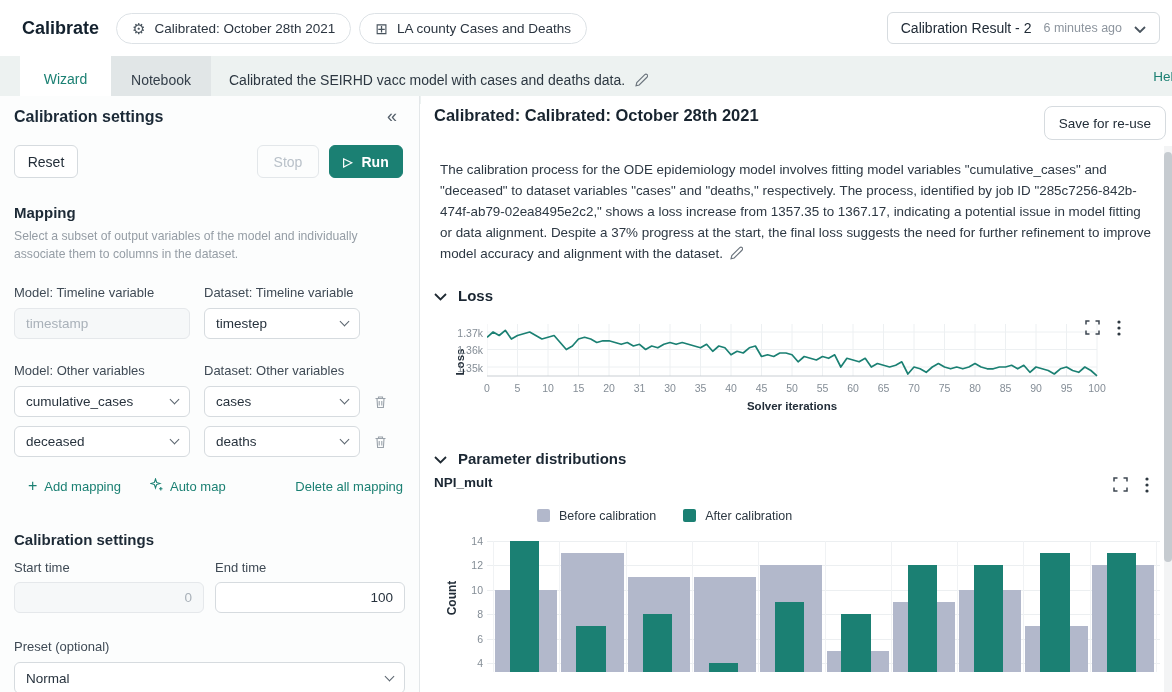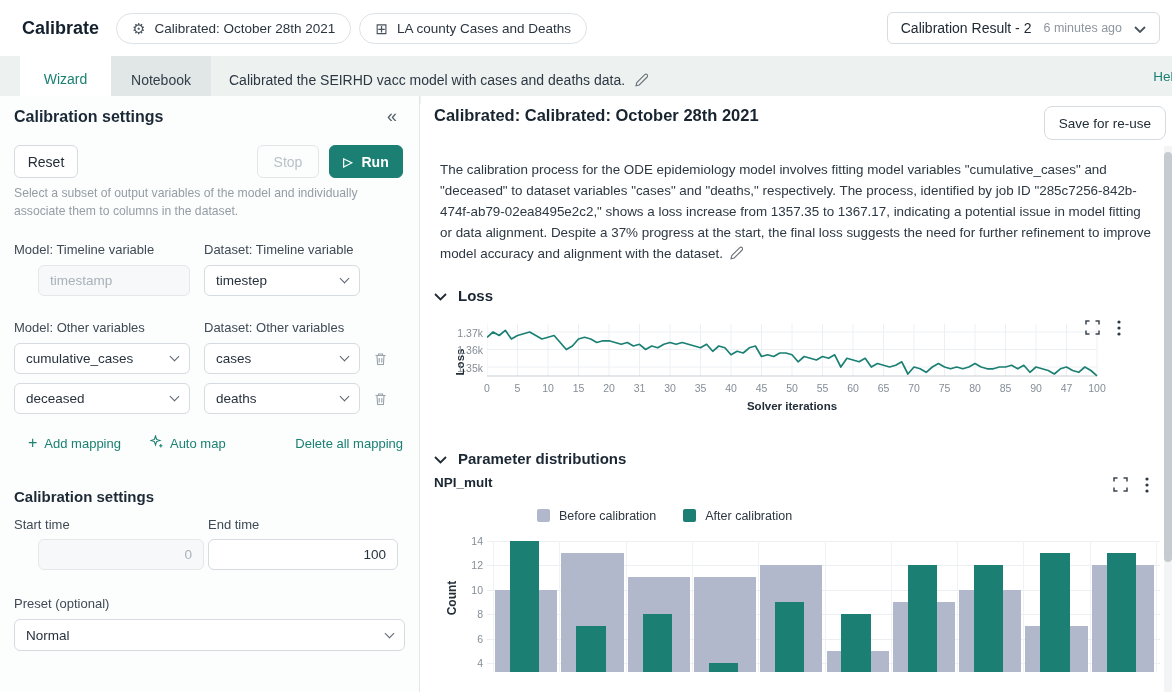--- a/index.html
+++ b/index.html
@@ -40,28 +40,28 @@
   .btn-reset { width:64px; background:#fff; border:1px solid #d6dbdf; color:#222d38; }
   .btn-stop { width:62px; margin-left:auto; background:transparent; border:1px solid #e3e7ea; color:#b9c1c9; }
   .btn-run { width:74px; background:#1b8073; border:1px solid #1b8073; color:#fff; gap:9px; font-weight:600; }
   .run-play { font-size:12px; line-height:1; }
   .section-title { font-size:15px; font-weight:700; color:#1d2a36; }
   .sb-desc { font-size:12.2px; color:#959da5; line-height:1.45; margin-top:7px; width:356px; }
   .map-grid { display:grid; grid-template-columns:176px 156px 20px; column-gap:14px; align-items:center; }
   .field-label { font-size:13px; color:#3f4a55; }
   .ibox { height:31px; border:1px solid #d6dbdf; border-radius:6px; background:#fff; font-size:13.5px;
           color:#27323d; display:flex; align-items:center; justify-content:space-between; padding:0 11px; }
-  .ibox.disabled { background:#f6f8f9; border-color:#e5e8eb; color:#a9b1b9;margin-left:24px; }
+  .ibox.disabled { background:#f6f8f9; border-color:#e5e8eb; color:#a9b1b9; }
   .ibox.num { justify-content:flex-end; }
   .chev { width:7px; height:7px; border-right:1.6px solid #5a646e; border-bottom:1.6px solid #5a646e;
           transform:rotate(45deg); margin-top:-4px; flex:none; margin-left:8px; }
   .trash-btn { background:none; border:none; cursor:pointer; padding:0; display:flex; }
   .map-links { display:flex; align-items:center; margin-top:20px; font-size:13px; color:#1b8073; }
   .link { display:flex; align-items:center; gap:7px; cursor:pointer; }
-  .time-grid { display:grid; grid-template-columns:190px 190px; column-gap:4px; }
+  .time-grid { display:grid; grid-template-columns:190px 190px; column-gap:11px; }
 
   
   .main { position:absolute; top:96px; left:421px; right:0; bottom:0; background:#fff; overflow:hidden; }
   .main-header { position:relative; margin-top:10px; height:38px; }
   .main-title { font-size:16.5px; font-weight:700; color:#18242f; margin:8px 0 0 13px; }
   .save-btn { position:absolute; right:6px; top:0; height:34px; padding:0 14px; border:1px solid #d6dbdf;
               border-radius:8px; background:#fff; font-size:13.5px; color:#222d38; display:flex; align-items:center; cursor:pointer; }
   .summary { margin:16px 0 0 19px; width:714px; font-size:13.4px; line-height:1.56; color:#2d3843; }
   .section-head { display:flex; align-items:center; gap:11px; margin:22px 0 0 13px; font-size:15px;
                   font-weight:700; color:#1b2733; cursor:pointer; }
@@ -151,20 +151,21 @@
 
   <div class="btn-row">
     <button class="btn btn-reset">Reset</button>
     <button class="btn btn-stop">Stop</button>
     <button class="btn btn-run">
       <span class="run-play">▷</span>
       <span>Run</span>
     </button>
   </div>
 
+  <div class="section-title" style="margin-top:26px">Mapping</div>
   <div class="sb-desc">Select a subset of output variables of the model and individually associate them to columns in the dataset.</div>
 
   <div class="map-grid" style="margin-top:22px">
     <div class="field-label">Model: Timeline variable</div>
     <div class="field-label">Dataset: Timeline variable</div>
     <div></div>
   </div>
   <div class="map-grid" style="margin-top:8px">
     <div class="ibox disabled">timestamp</div>
     <div class="ibox">
@@ -316,21 +317,21 @@
         <span style="left: 274.5px;">45</span>
         <span style="left: 305px;">50</span>
         <span style="left: 335.5px;">55</span>
         <span style="left: 366px;">60</span>
         <span style="left: 396.5px;">65</span>
         <span style="left: 427px;">70</span>
         <span style="left: 457.5px;">75</span>
         <span style="left: 488px;">80</span>
         <span style="left: 518.5px;">85</span>
         <span style="left: 549px;">90</span>
-        <span style="left: 579.5px;">47</span>
+        <span style="left: 579.5px;">95</span>
         <span style="left: 610px;">100</span>
       </div>
     <div class="loss-xlabel">Solver iterations</div>
     <div class="chart-icons" style="left:664px">
       <button class="icon-btn">
         <svg width="15" height="15" viewBox="0 0 15 15">
             <path d="M1 4.5 V1 H4.5 M10.5 1 H14 V4.5 M14 10.5 V14 H10.5 M4.5 14 H1 V10.5" fill="none" stroke="#3c4650" stroke-width="1.5"></path>
           </svg>
       </button>
       <button class="icon-btn">

